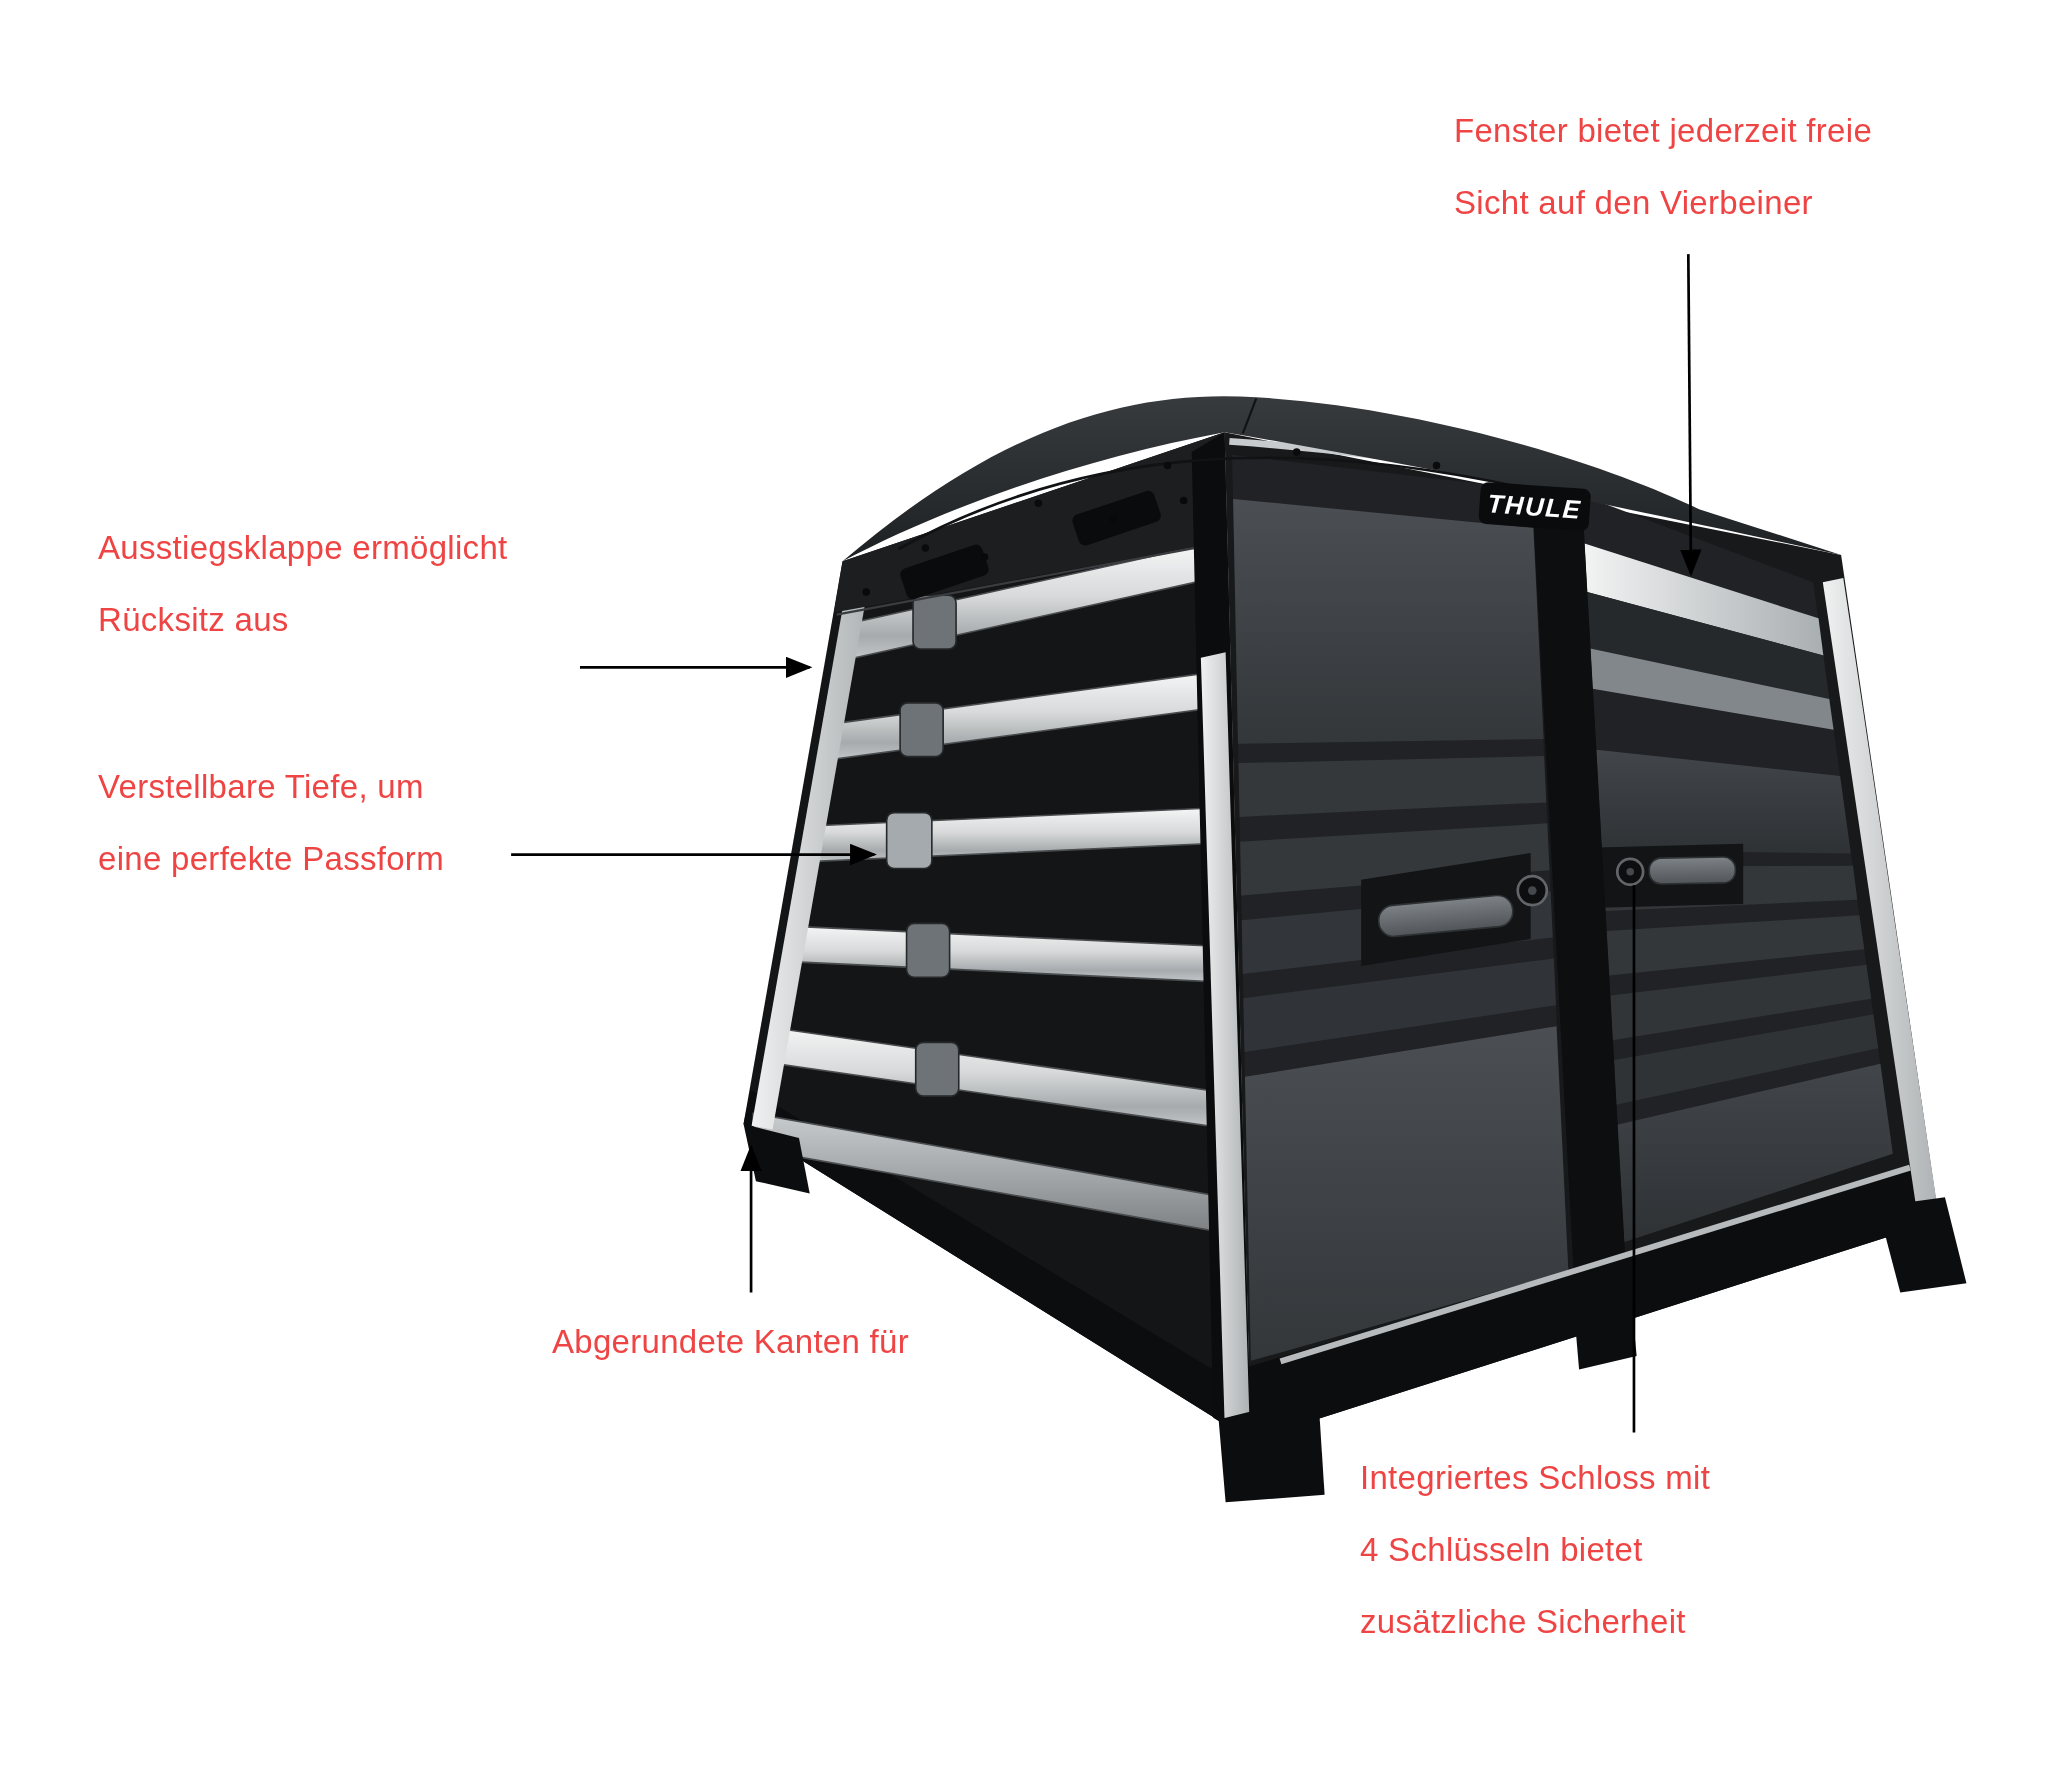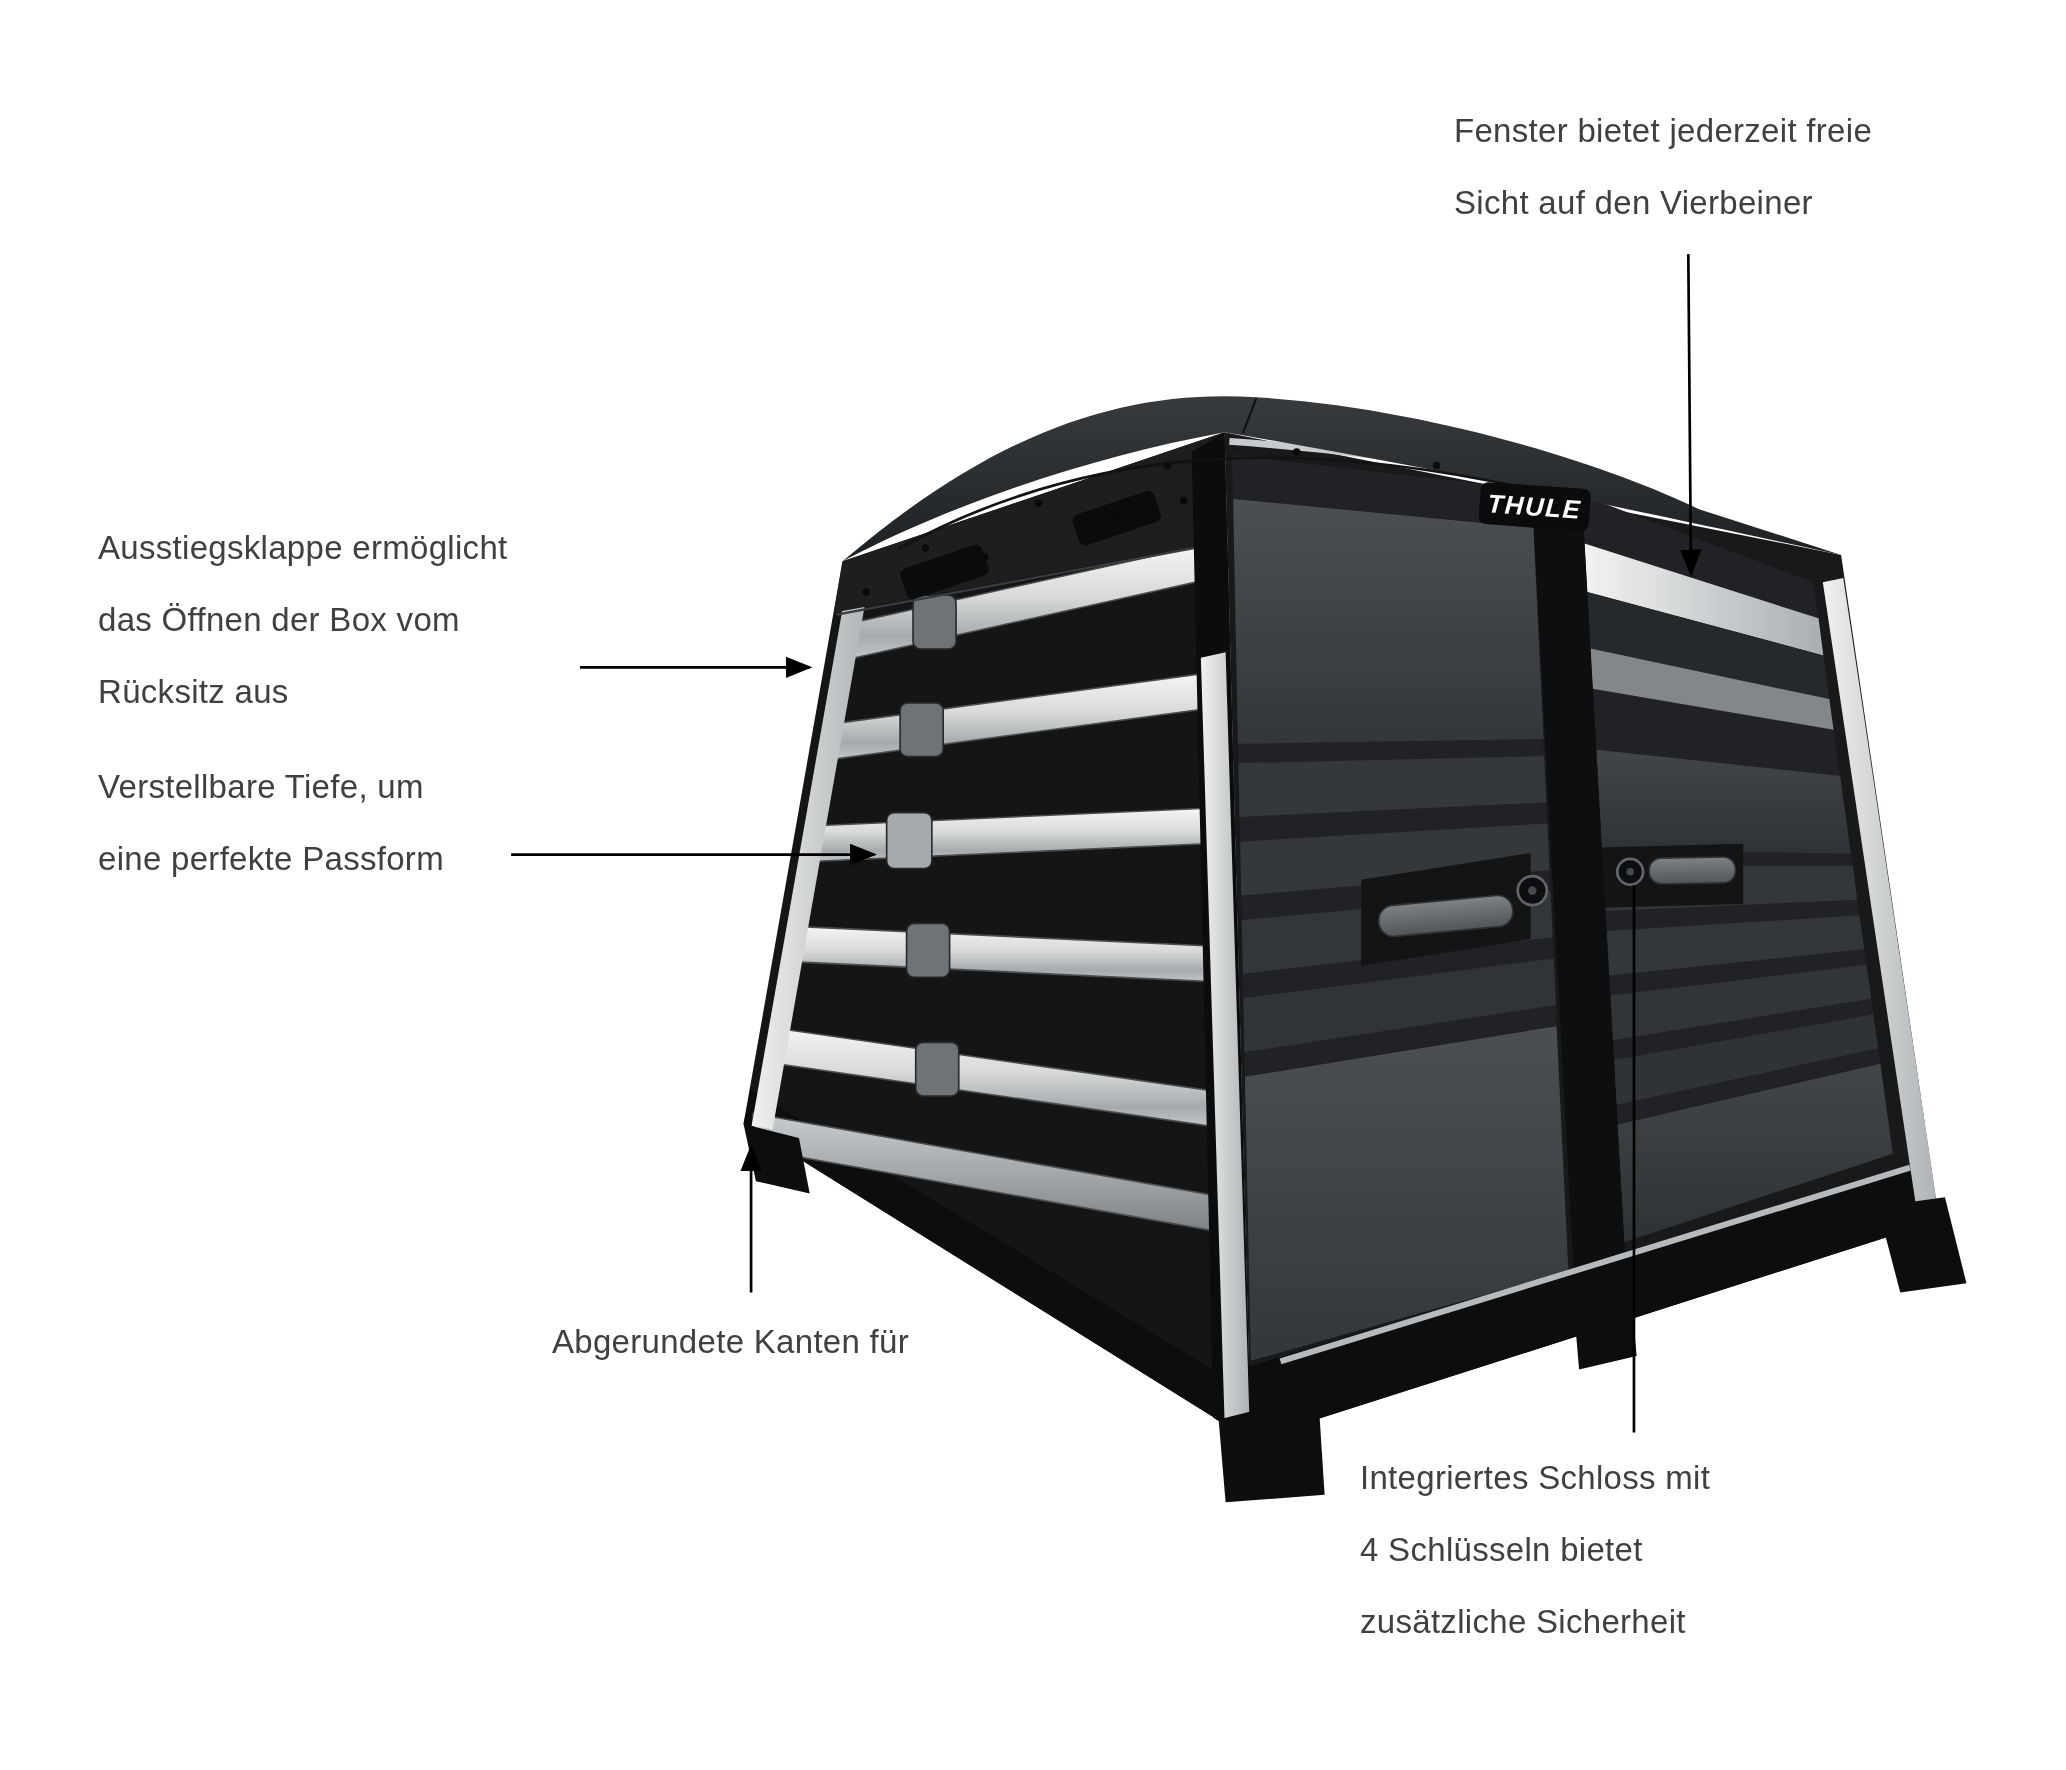--- a/index.html
+++ b/index.html
@@ -6,21 +6,21 @@
   body{
     width:2066px;height:1771px;
     background:#ffffff;
     font-family:"Liberation Sans",sans-serif;
     position:relative;overflow:hidden;
   }
   #canvas{position:absolute;inset:0;width:2066px;height:1771px;}
   #scene{position:absolute;left:0;top:0;}
   .label{
     position:absolute;z-index:2;
-    font-size:33px;line-height:72px;color:#404040;
+    font-size:33px;line-height:72px;color:#ef4444;
     letter-spacing:0.3px;white-space:nowrap;
   }
 </style>
 </head>
 <body>
 
 <div id="canvas">
 
   <svg id="scene" width="2066" height="1771" viewBox="0 0 3840 3291" xmlns="http://www.w3.org/2000/svg">
     <defs>
@@ -201,21 +201,20 @@
     </g>
   </svg>
 
   <div class="label" style="left:1454px;top:95px">
     <div>Fenster bietet jederzeit freie</div>
     <div>Sicht auf den Vierbeiner</div>
   </div>
 
   <div class="label" style="left:98px;top:512px">
     <div>Ausstiegsklappe ermöglicht</div>
-    <div>das Öffnen der Box vom</div>
     <div>Rücksitz aus</div>
   </div>
 
   <div class="label" style="left:98px;top:751px">
     <div>Verstellbare Tiefe, um</div>
     <div>eine perfekte Passform</div>
   </div>
 
   <div class="label" style="left:552px;top:1306px">
     <div>Abgerundete Kanten für</div>

